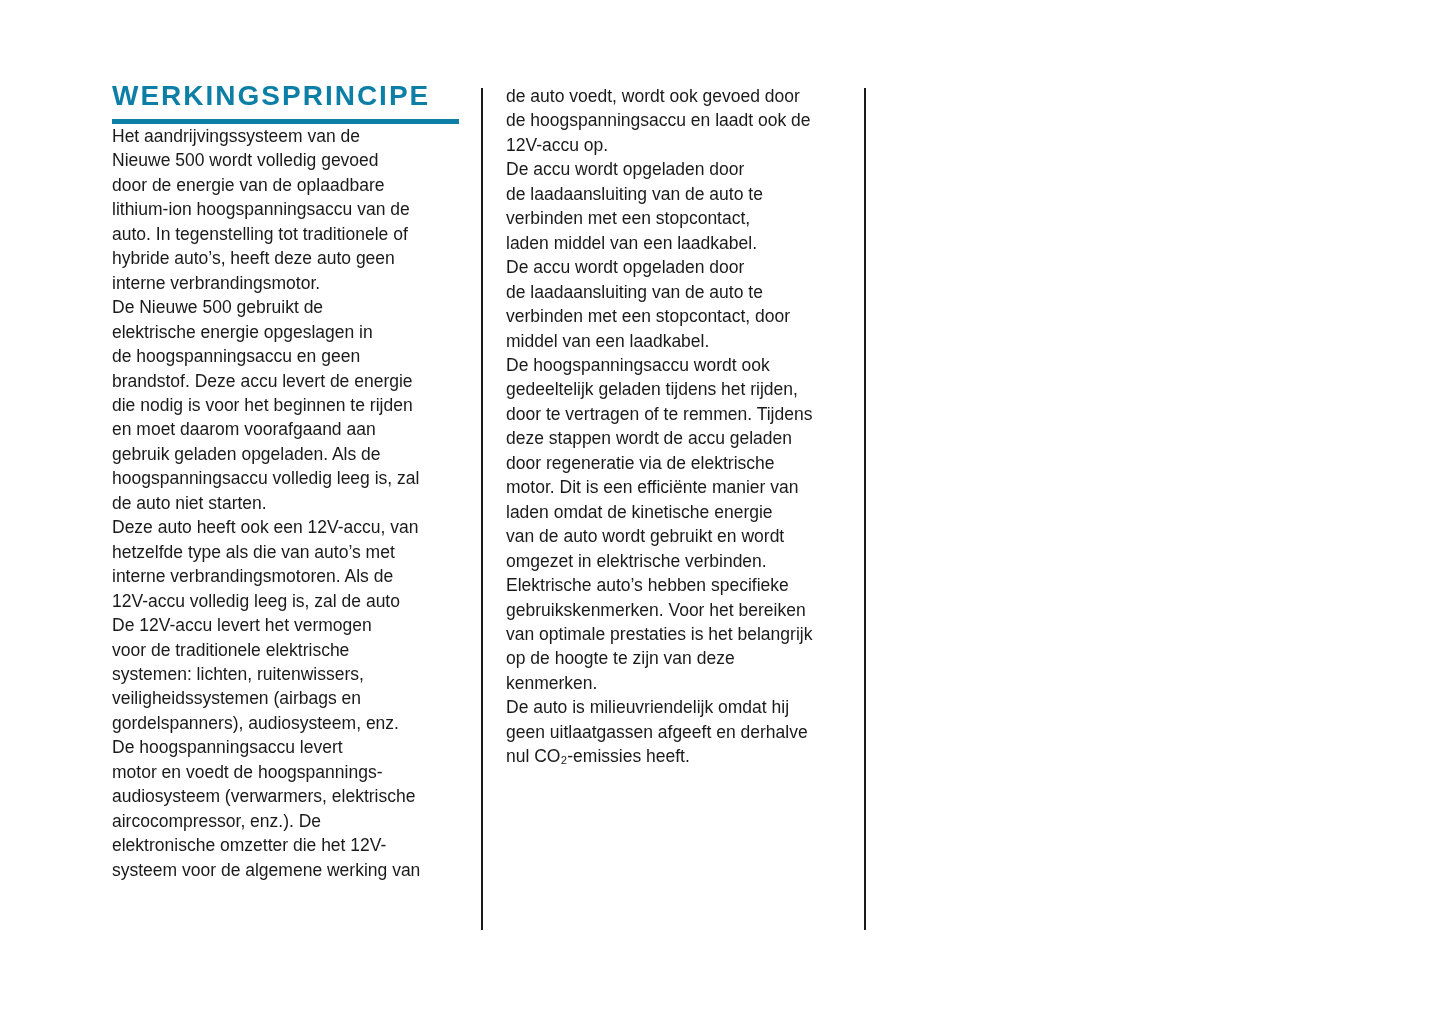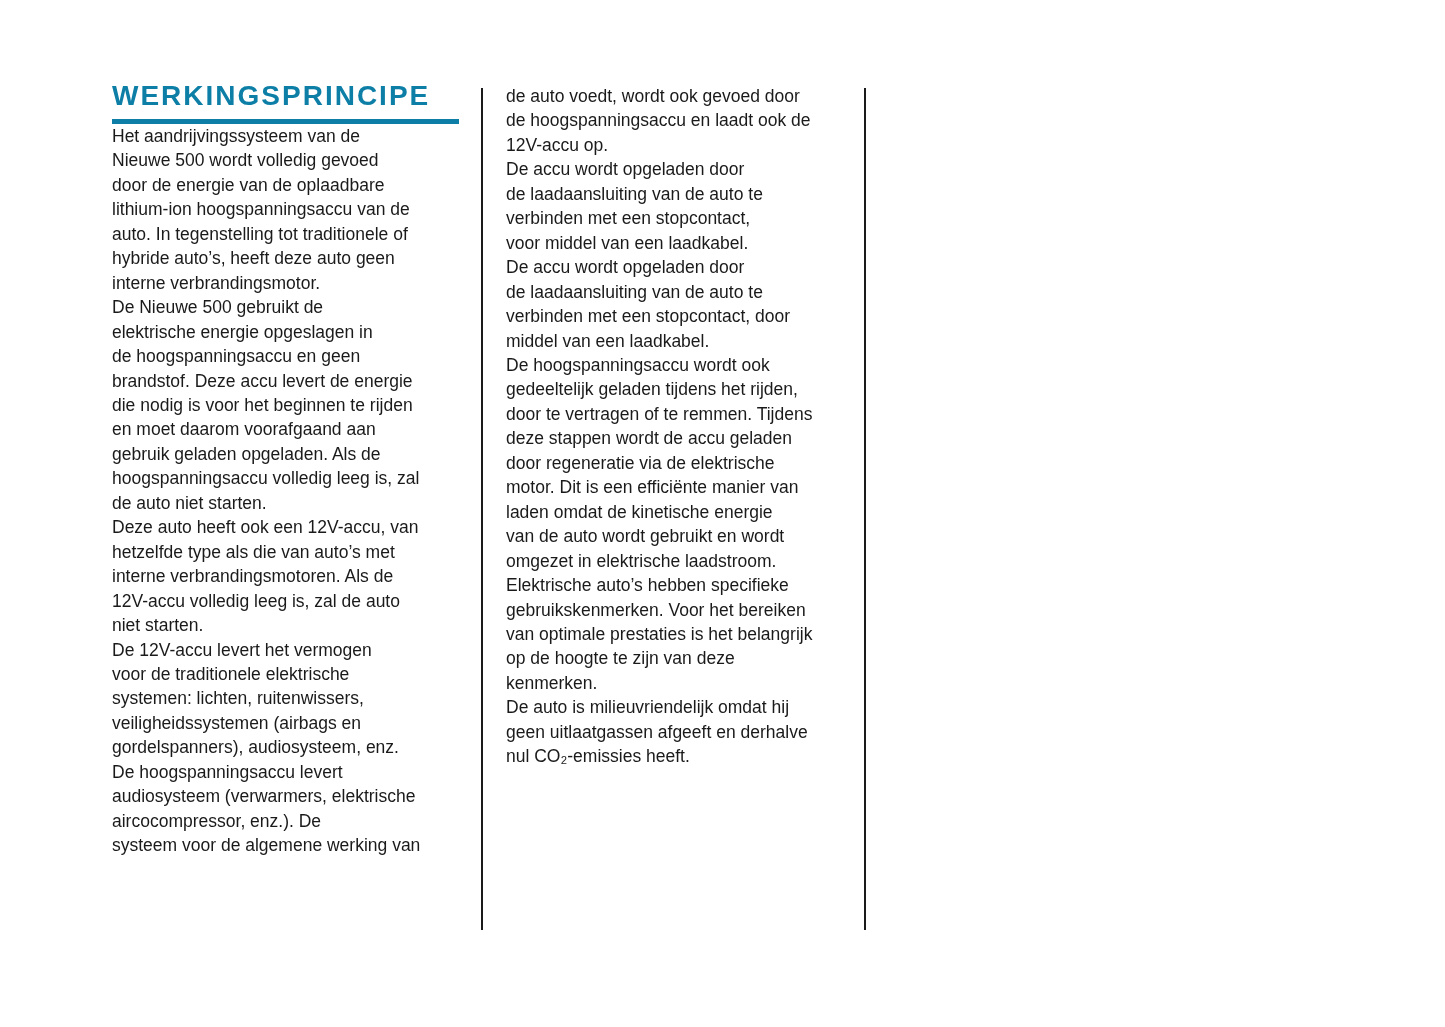--- a/index.html
+++ b/index.html
@@ -58,55 +58,56 @@
       <div class="text-line">brandstof. Deze accu levert de energie</div>
       <div class="text-line">die nodig is voor het beginnen te rijden</div>
       <div class="text-line">en moet daarom voorafgaand aan</div>
       <div class="text-line">gebruik geladen opgeladen. Als de</div>
       <div class="text-line">hoogspanningsaccu volledig leeg is, zal</div>
       <div class="text-line">de auto niet starten.</div>
       <div class="text-line">Deze auto heeft ook een 12V-accu, van</div>
       <div class="text-line">hetzelfde type als die van auto’s met</div>
       <div class="text-line">interne verbrandingsmotoren. Als de</div>
       <div class="text-line">12V-accu volledig leeg is, zal de auto</div>
-      <div class="text-line">niet starten.</div>
       <div class="text-line">De 12V-accu levert het vermogen</div>
       <div class="text-line">voor de traditionele elektrische</div>
       <div class="text-line">systemen: lichten, ruitenwissers,</div>
       <div class="text-line">veiligheidssystemen (airbags en</div>
       <div class="text-line">gordelspanners), audiosysteem, enz.</div>
       <div class="text-line">De hoogspanningsaccu levert</div>
+      <div class="text-line">motor en voedt de hoogspannings-</div>
       <div class="text-line">audiosysteem (verwarmers, elektrische</div>
       <div class="text-line">aircocompressor, enz.). De</div>
+      <div class="text-line">elektronische omzetter die het 12V-</div>
       <div class="text-line">systeem voor de algemene werking van</div>
     </div>
 
   <div class="vdiv vdiv1"></div>
 
   <div class="col col-right">
       <div class="text-line">de auto voedt, wordt ook gevoed door</div>
       <div class="text-line">de hoogspanningsaccu en laadt ook de</div>
       <div class="text-line">12V-accu op.</div>
       <div class="text-line">De accu wordt opgeladen door</div>
       <div class="text-line">de laadaansluiting van de auto te</div>
       <div class="text-line">verbinden met een stopcontact,</div>
-      <div class="text-line">voor middel van een laadkabel.</div>
+      <div class="text-line">laden middel van een laadkabel.</div>
       <div class="text-line">De accu wordt opgeladen door</div>
       <div class="text-line">de laadaansluiting van de auto te</div>
       <div class="text-line">verbinden met een stopcontact, door</div>
       <div class="text-line">middel van een laadkabel.</div>
       <div class="text-line">De hoogspanningsaccu wordt ook</div>
       <div class="text-line">gedeeltelijk geladen tijdens het rijden,</div>
       <div class="text-line">door te vertragen of te remmen. Tijdens</div>
       <div class="text-line">deze stappen wordt de accu geladen</div>
       <div class="text-line">door regeneratie via de elektrische</div>
       <div class="text-line">motor. Dit is een efficiënte manier van</div>
       <div class="text-line">laden omdat de kinetische energie</div>
       <div class="text-line">van de auto wordt gebruikt en wordt</div>
-      <div class="text-line">omgezet in elektrische laadstroom.</div>
+      <div class="text-line">omgezet in elektrische verbinden.</div>
       <div class="text-line">Elektrische auto’s hebben specifieke</div>
       <div class="text-line">gebruikskenmerken. Voor het bereiken</div>
       <div class="text-line">van optimale prestaties is het belangrijk</div>
       <div class="text-line">op de hoogte te zijn van deze</div>
       <div class="text-line">kenmerken.</div>
       <div class="text-line">De auto is milieuvriendelijk omdat hij</div>
       <div class="text-line">geen uitlaatgassen afgeeft en derhalve</div>
       <div class="text-line">nul CO₂-emissies heeft.</div>
     </div>
 

